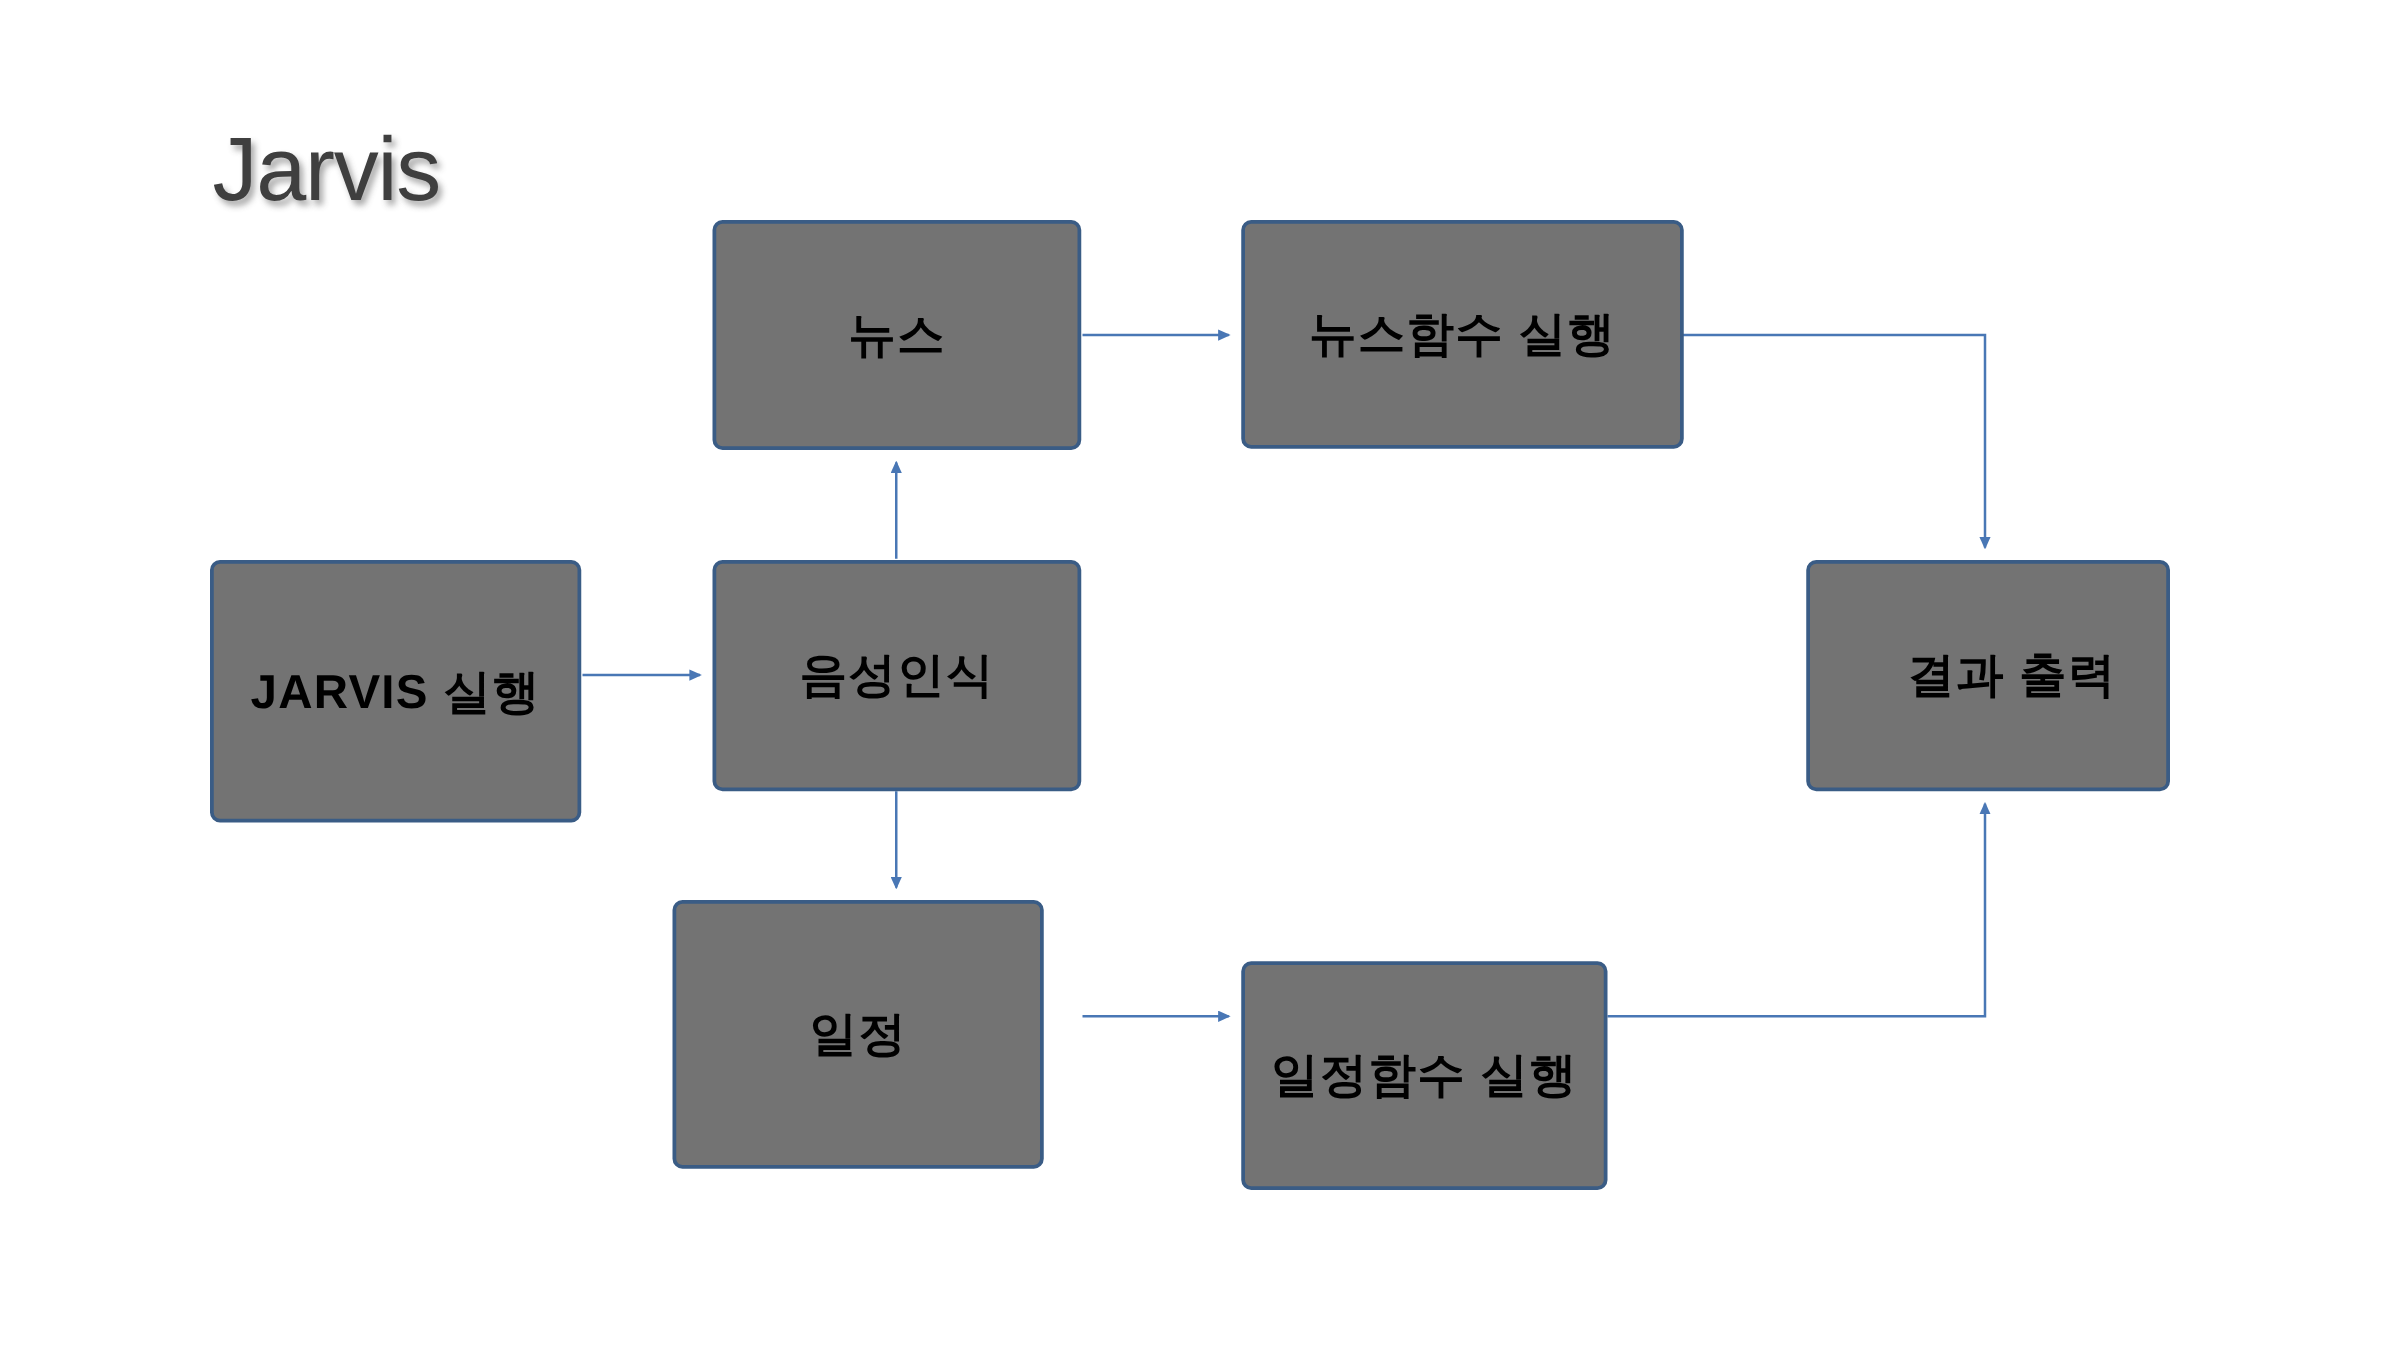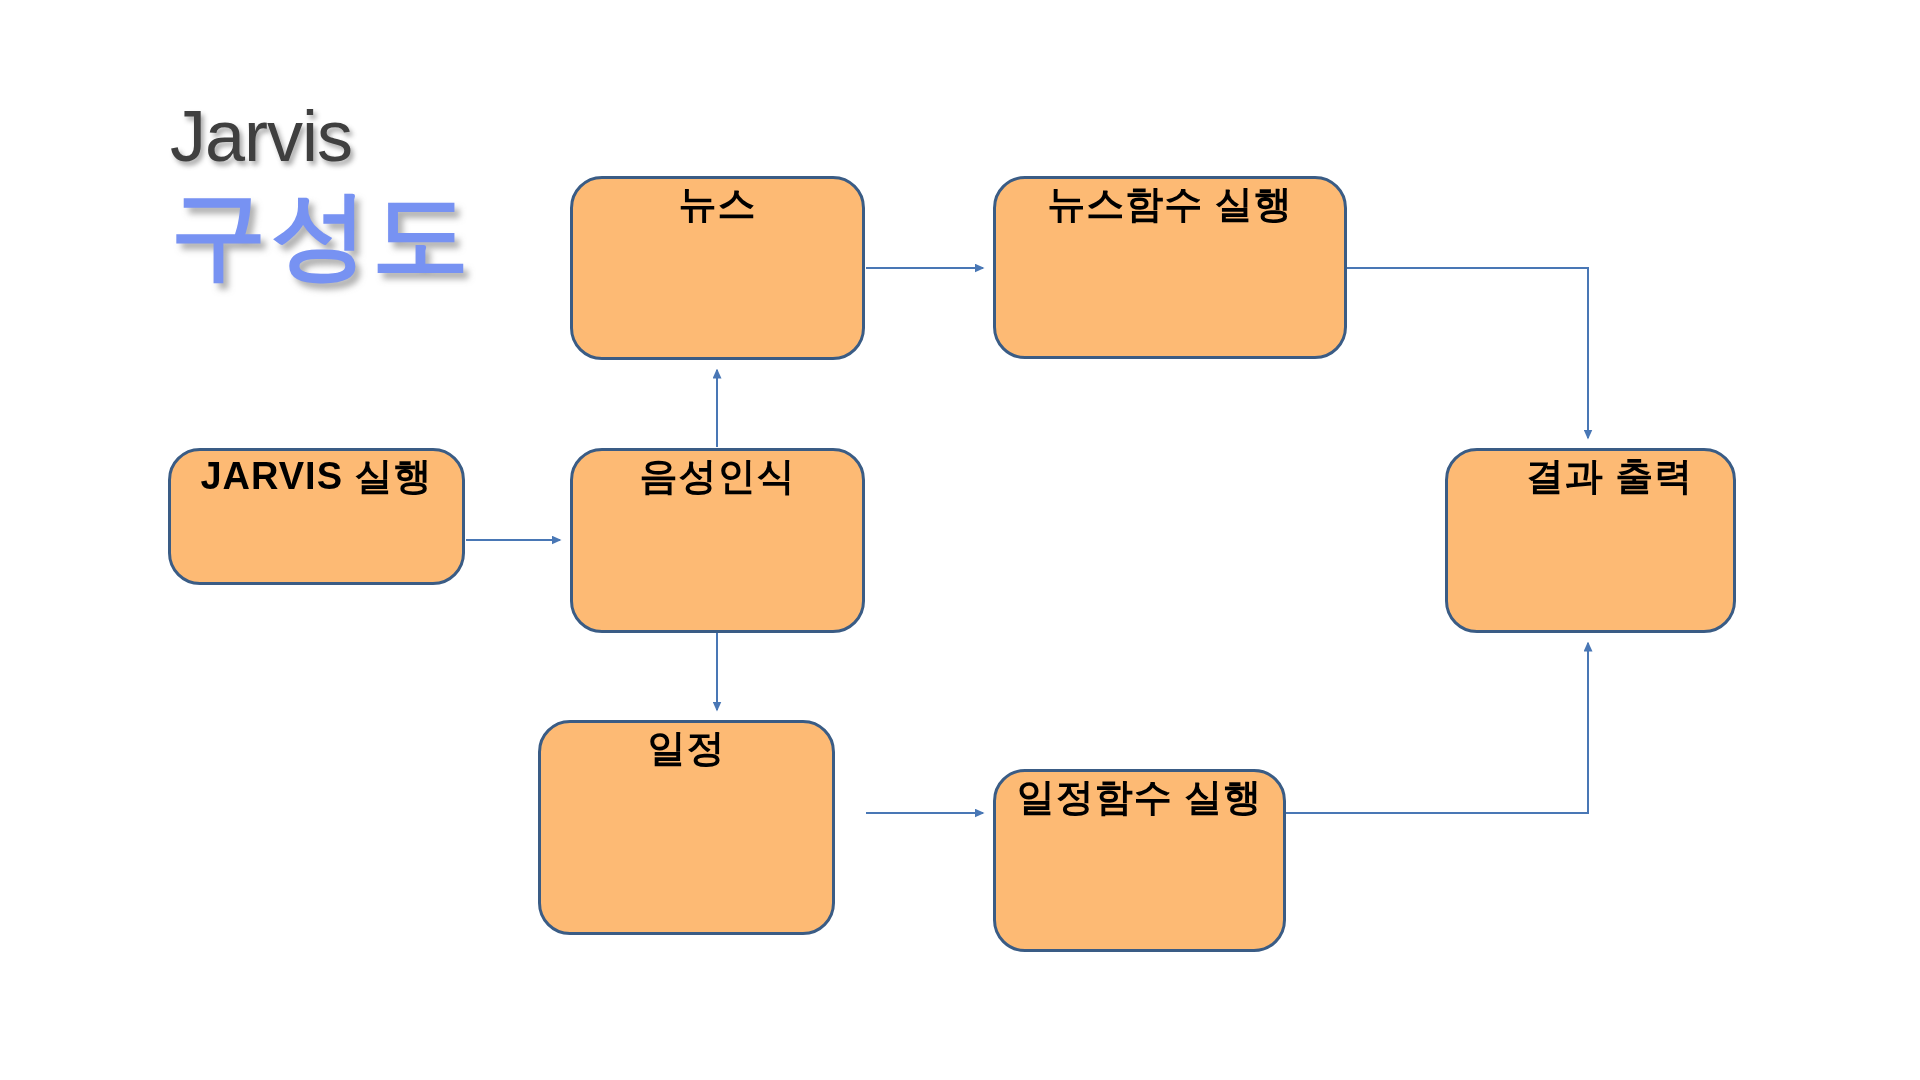--- a/index.html
+++ b/index.html
@@ -33,25 +33,25 @@
     font-size: 97px;
     font-weight: 700;
     color: #7792f2;
     line-height: 1.0;
     letter-spacing: 4px;
     text-shadow: 5px 6px 6px rgba(110,110,110,0.55);
   }
   .node {
     position: absolute;
     box-sizing: border-box;
-    background: #fdba74;
+    background: #737373;
     border: 3px solid #3a5c85;
-    border-radius: 32px;
+    border-radius: 8px;
     display: flex;
-    align-items: flex-start;
+    align-items: center;
     justify-content: center;
     text-align: center;
   }
   .node-label {
     font-size: 38px;
     font-weight: 700;
     color: #000000;
     letter-spacing: 1px;
     white-space: nowrap;
   }
@@ -64,21 +64,20 @@
     pointer-events: none;
   }
 </style>
 </head>
 <body>
 
 <div class="canvas">
 
   <div class="title-block">
     <div class="title-line1">Jarvis</div>
-    <div class="title-line2">구성도</div>
   </div>
 
   <svg class="connectors" viewBox="0 0 1920 1080" xmlns="http://www.w3.org/2000/svg">
     <defs>
       <marker id="arrow" markerWidth="10" markerHeight="9" refX="8.5" refY="4.5" orient="auto" markerUnits="userSpaceOnUse">
         <path d="M0,0 L10,4.5 L0,9 Z" fill="#4977b5"></path>
       </marker>
     </defs>
 
     <line x1="466" y1="540" x2="560" y2="540" stroke="#4977b5" stroke-width="2" marker-end="url(#arrow)"></line>
@@ -89,21 +88,21 @@
 
     <line x1="866" y1="268" x2="983" y2="268" stroke="#4977b5" stroke-width="2" marker-end="url(#arrow)"></line>
 
     <line x1="866" y1="813" x2="983" y2="813" stroke="#4977b5" stroke-width="2" marker-end="url(#arrow)"></line>
 
     <polyline points="1286,268 1588,268 1588,438" fill="none" stroke="#4977b5" stroke-width="2" marker-end="url(#arrow)"></polyline>
 
     <polyline points="1286,813 1588,813 1588,643" fill="none" stroke="#4977b5" stroke-width="2" marker-end="url(#arrow)"></polyline>
   </svg>
 
-  <div class="node" style="left:168px; top:448px; width:297px; height:137px;">
+  <div class="node" style="left:168px; top:448px; width:297px; height:210px;">
     <span class="node-label">JARVIS 실행</span>
   </div>
 
   <div class="node" style="left:570px; top:448px; width:295px; height:185px;">
     <span class="node-label">음성인식</span>
   </div>
 
   <div class="node" style="left:570px; top:176px; width:295px; height:184px;">
     <span class="node-label">뉴스</span>
   </div>

